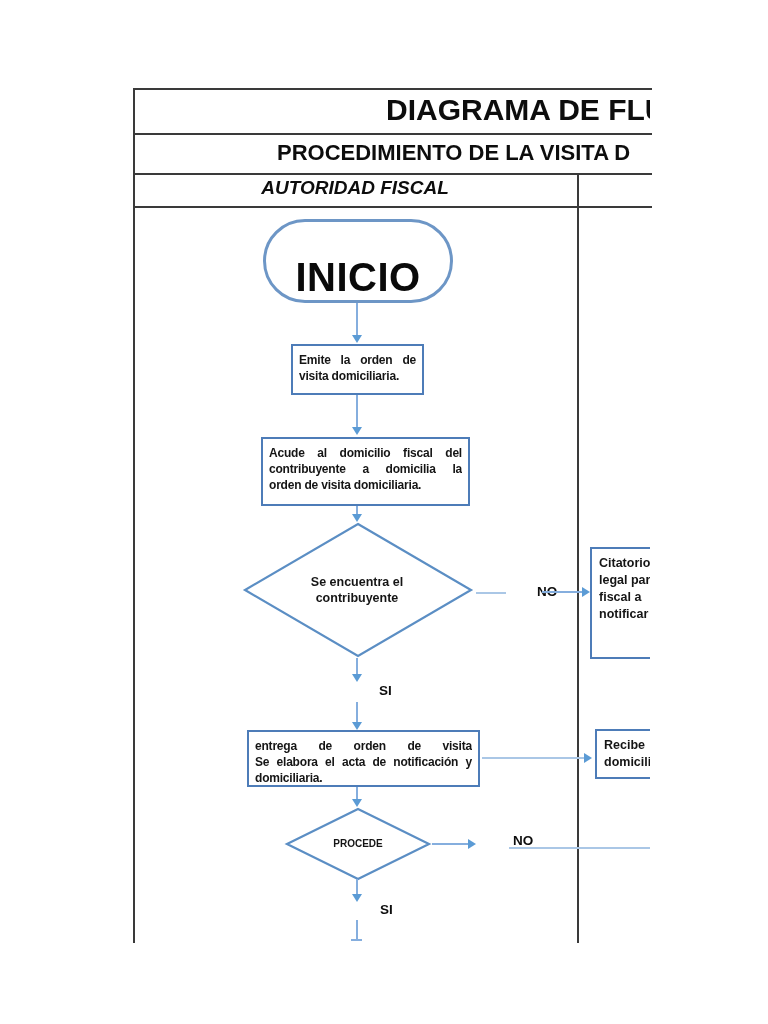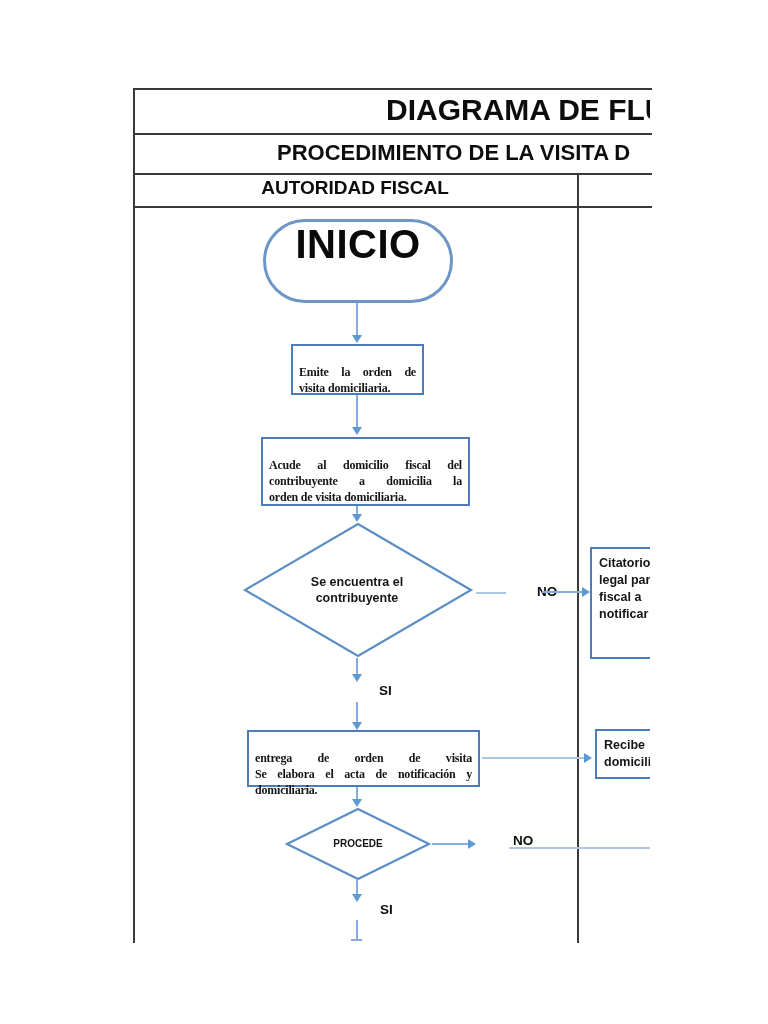--- a/index.html
+++ b/index.html
@@ -10,29 +10,29 @@
   
   .hrule{position:absolute;height:2px;background:#3a3a3a;}
   .vrule{position:absolute;width:2px;background:#3a3a3a;}
 
   
   .title{position:absolute;left:386px;top:93px;width:264px;height:38px;
          font-size:30px;font-weight:bold;white-space:nowrap;overflow:hidden;color:#0d0d0d;}
   .subtitle{position:absolute;left:277px;top:140px;width:373px;height:30px;
          font-size:22px;font-weight:bold;white-space:nowrap;overflow:hidden;color:#0d0d0d;}
   .colhdr{position:absolute;left:133px;top:177px;width:444px;height:27px;
-         font-size:19px;font-weight:bold;text-align:center;color:#0d0d0d;}
+         font-size:19px;font-weight:bold;text-align:center;color:#0d0d0d;font-style:italic;}
 
   
   .oval{position:absolute;left:263px;top:219px;width:190px;height:84px;box-sizing:border-box;
-        border:3px solid #6d96c6;border-radius:44px;display:flex;align-items:flex-start;justify-content:center;
+        border:3px solid #6d96c6;border-radius:44px;display:flex;align-items:flex-end;justify-content:center;
         font-size:40px;font-weight:bold;letter-spacing:.5px;color:#0a0a0a;background:#fff;}
   .pbox{position:absolute;box-sizing:border-box;border:2px solid #4d7cb8;background:#fff;
         font-size:12px;font-weight:bold;letter-spacing:-0.2px;line-height:16px;color:#151515;}
-  .pbox .pad{padding:18px 6px 0 6px;font-family:Liberation Serif, serif;}
+  .pbox .pad{padding:6px 6px 0 6px;}
   .jl{text-align:justify;text-align-last:justify;white-space:nowrap;overflow:hidden;}
   .jlast{text-align:left;white-space:nowrap;overflow:hidden;}
   .clipbox{position:absolute;box-sizing:border-box;background:#fff;overflow:hidden;
         border-left:2px solid #4d7cb8;border-top:2px solid #4d7cb8;border-bottom:2px solid #4d7cb8;
         font-size:12.5px;font-weight:bold;line-height:17px;color:#151515;}
   .clipbox .pad{padding:6px 0 0 7px;white-space:nowrap;}
   .dsvg{position:absolute;}
   .dtext{position:absolute;text-align:center;font-size:12.5px;font-weight:bold;
          line-height:16px;color:#151515;}
 

